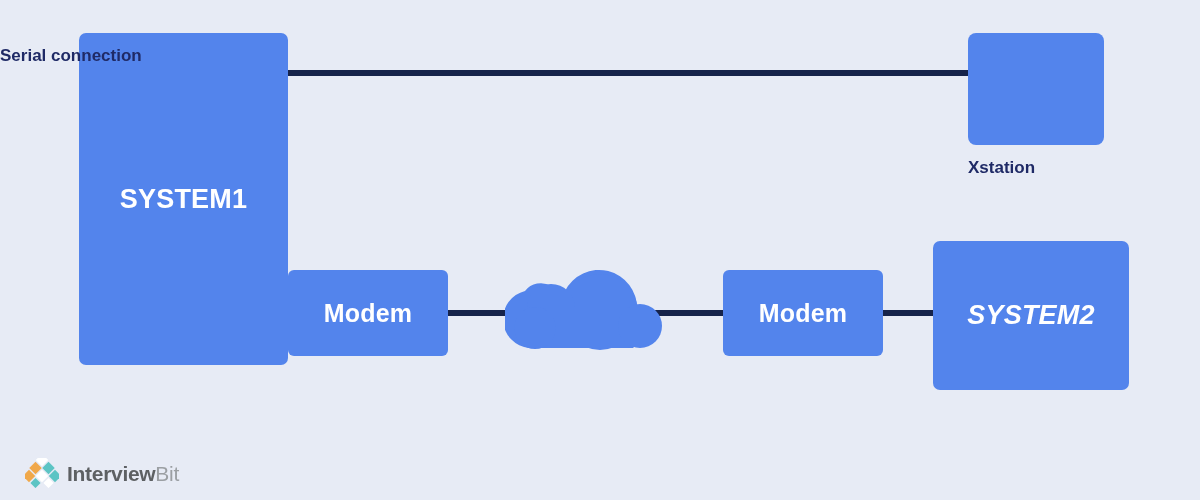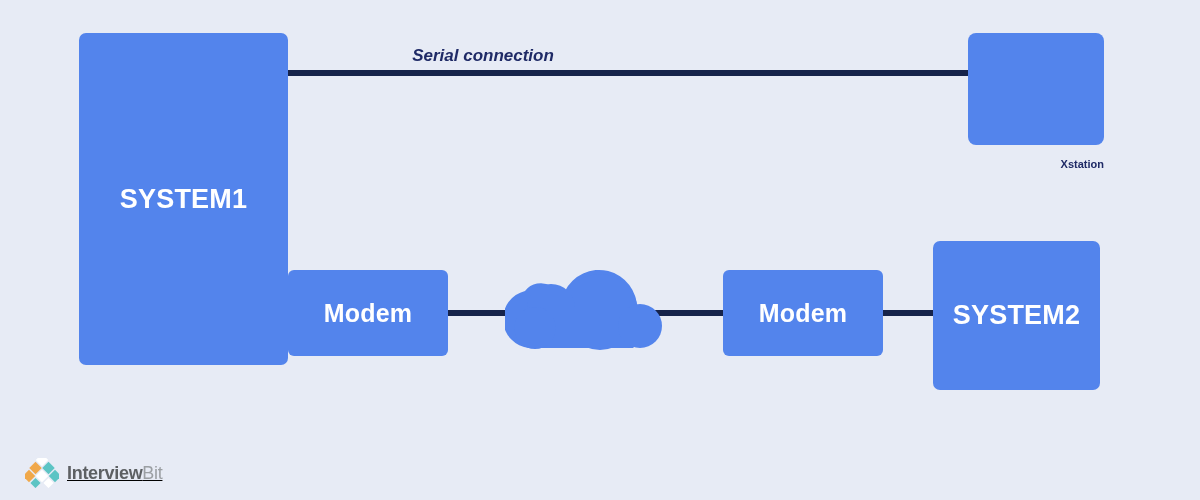--- a/index.html
+++ b/index.html
@@ -46,22 +46,23 @@
     z-index: 2;
     letter-spacing: 0.2px;
     white-space: nowrap;
   }
   #node-system1 {
     left: 31px; top: 33px; width: 209px; height: 332px;
     font-size: 27px;
     margin-left: 48px;
   }
   #node-system2 {
-    left: 933px; top: 241px; width: 167px; height: 149px;
+    left: 933px; top: 241px; width: 196px; height: 149px;
     font-size: 27px;
+    font-style: italic;
   }
   #node-xstation {
     left: 968px; top: 33px; width: 136px; height: 112px;
     border-radius: 8px;
   }
   #node-modem1, #node-modem2 {
     top: 270px; width: 160px; height: 86px;
     font-size: 25px;
     border-radius: 6px;
   }
@@ -71,28 +72,26 @@
   
   .label {
     position: absolute;
     color: #1f2a66;
     font-weight: bold;
     white-space: nowrap;
     z-index: 3;
   }
   #label-serial-connection {
     left: 0; top: 46px; width: 966px;
-    text-align: center;
     font-size: 17px;
-    font-style: italic;
   }
   #label-xstation {
     left: 968px; top: 158px; width: 136px;
-    text-align: right;
-    font-size: 11px;
+    text-align: left;
+    font-size: 17px;
   }
   #label-slip {
     left: 448px; top: 408px; width: 280px;
     text-align: center;
     font-size: 31px;
     letter-spacing: 0.5px;
   }
 
   
   #node-cloud {
@@ -107,24 +106,23 @@
   #logo {
     position: absolute;
     left: 25px; top: 458px;
     display: flex;
     align-items: center;
     gap: 8px;
     z-index: 4;
   }
   #logo-mark { display: block; }
   #logo-wordmark {
-    font-size: 18px;
+    font-size: 21px;
     line-height: 1;
     white-space: nowrap;
-    text-decoration: underline;
   }
   #logo-word-primary {
     color: #5d6063;
     font-weight: bold;
     letter-spacing: -0.3px;
   }
   #logo-word-secondary {
     color: #9b9fa3;
     font-weight: normal;
     letter-spacing: -0.3px;

